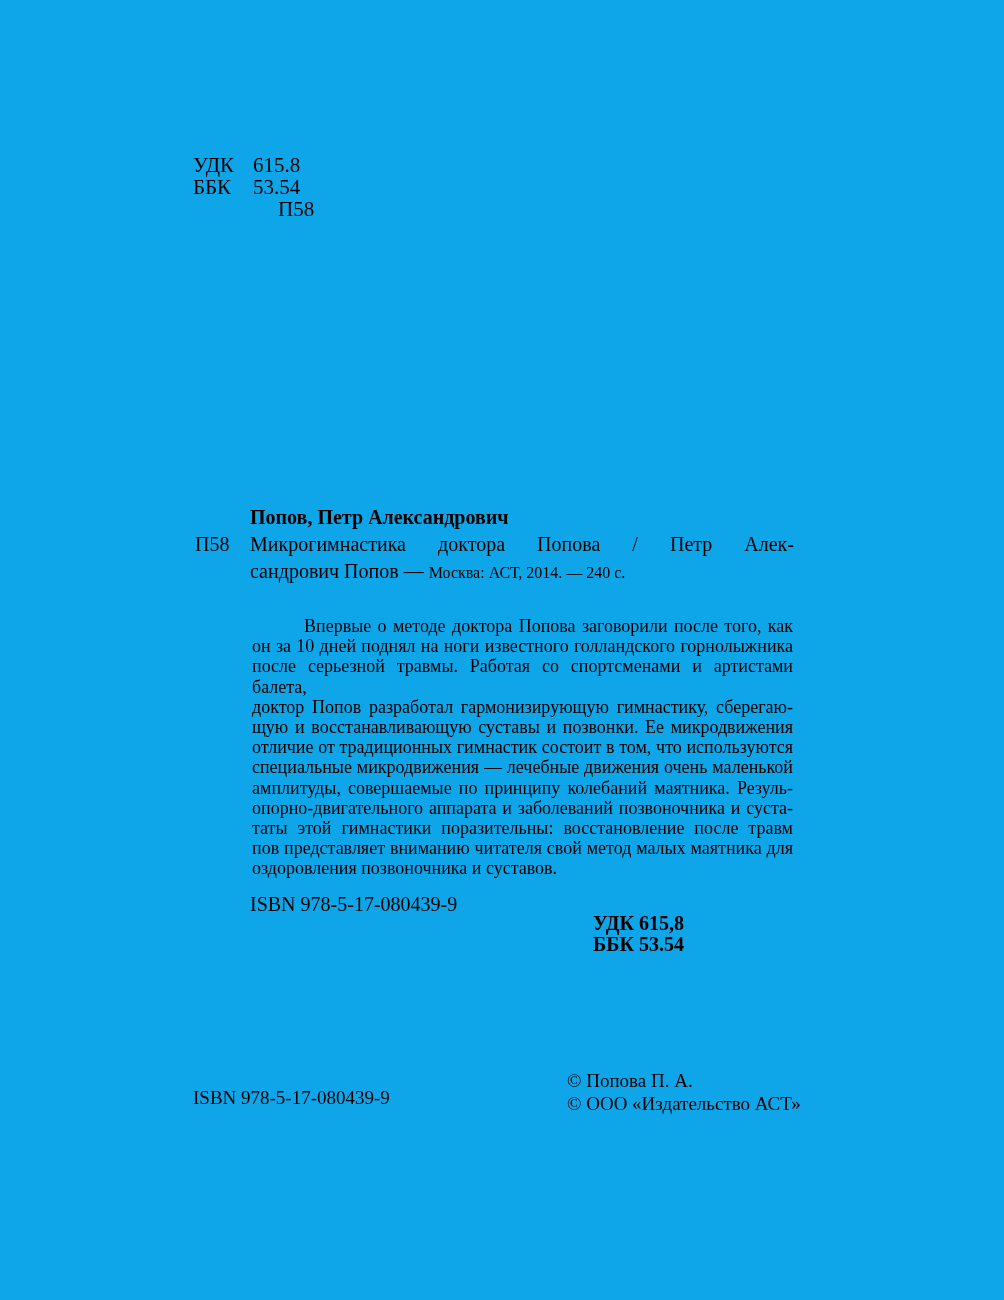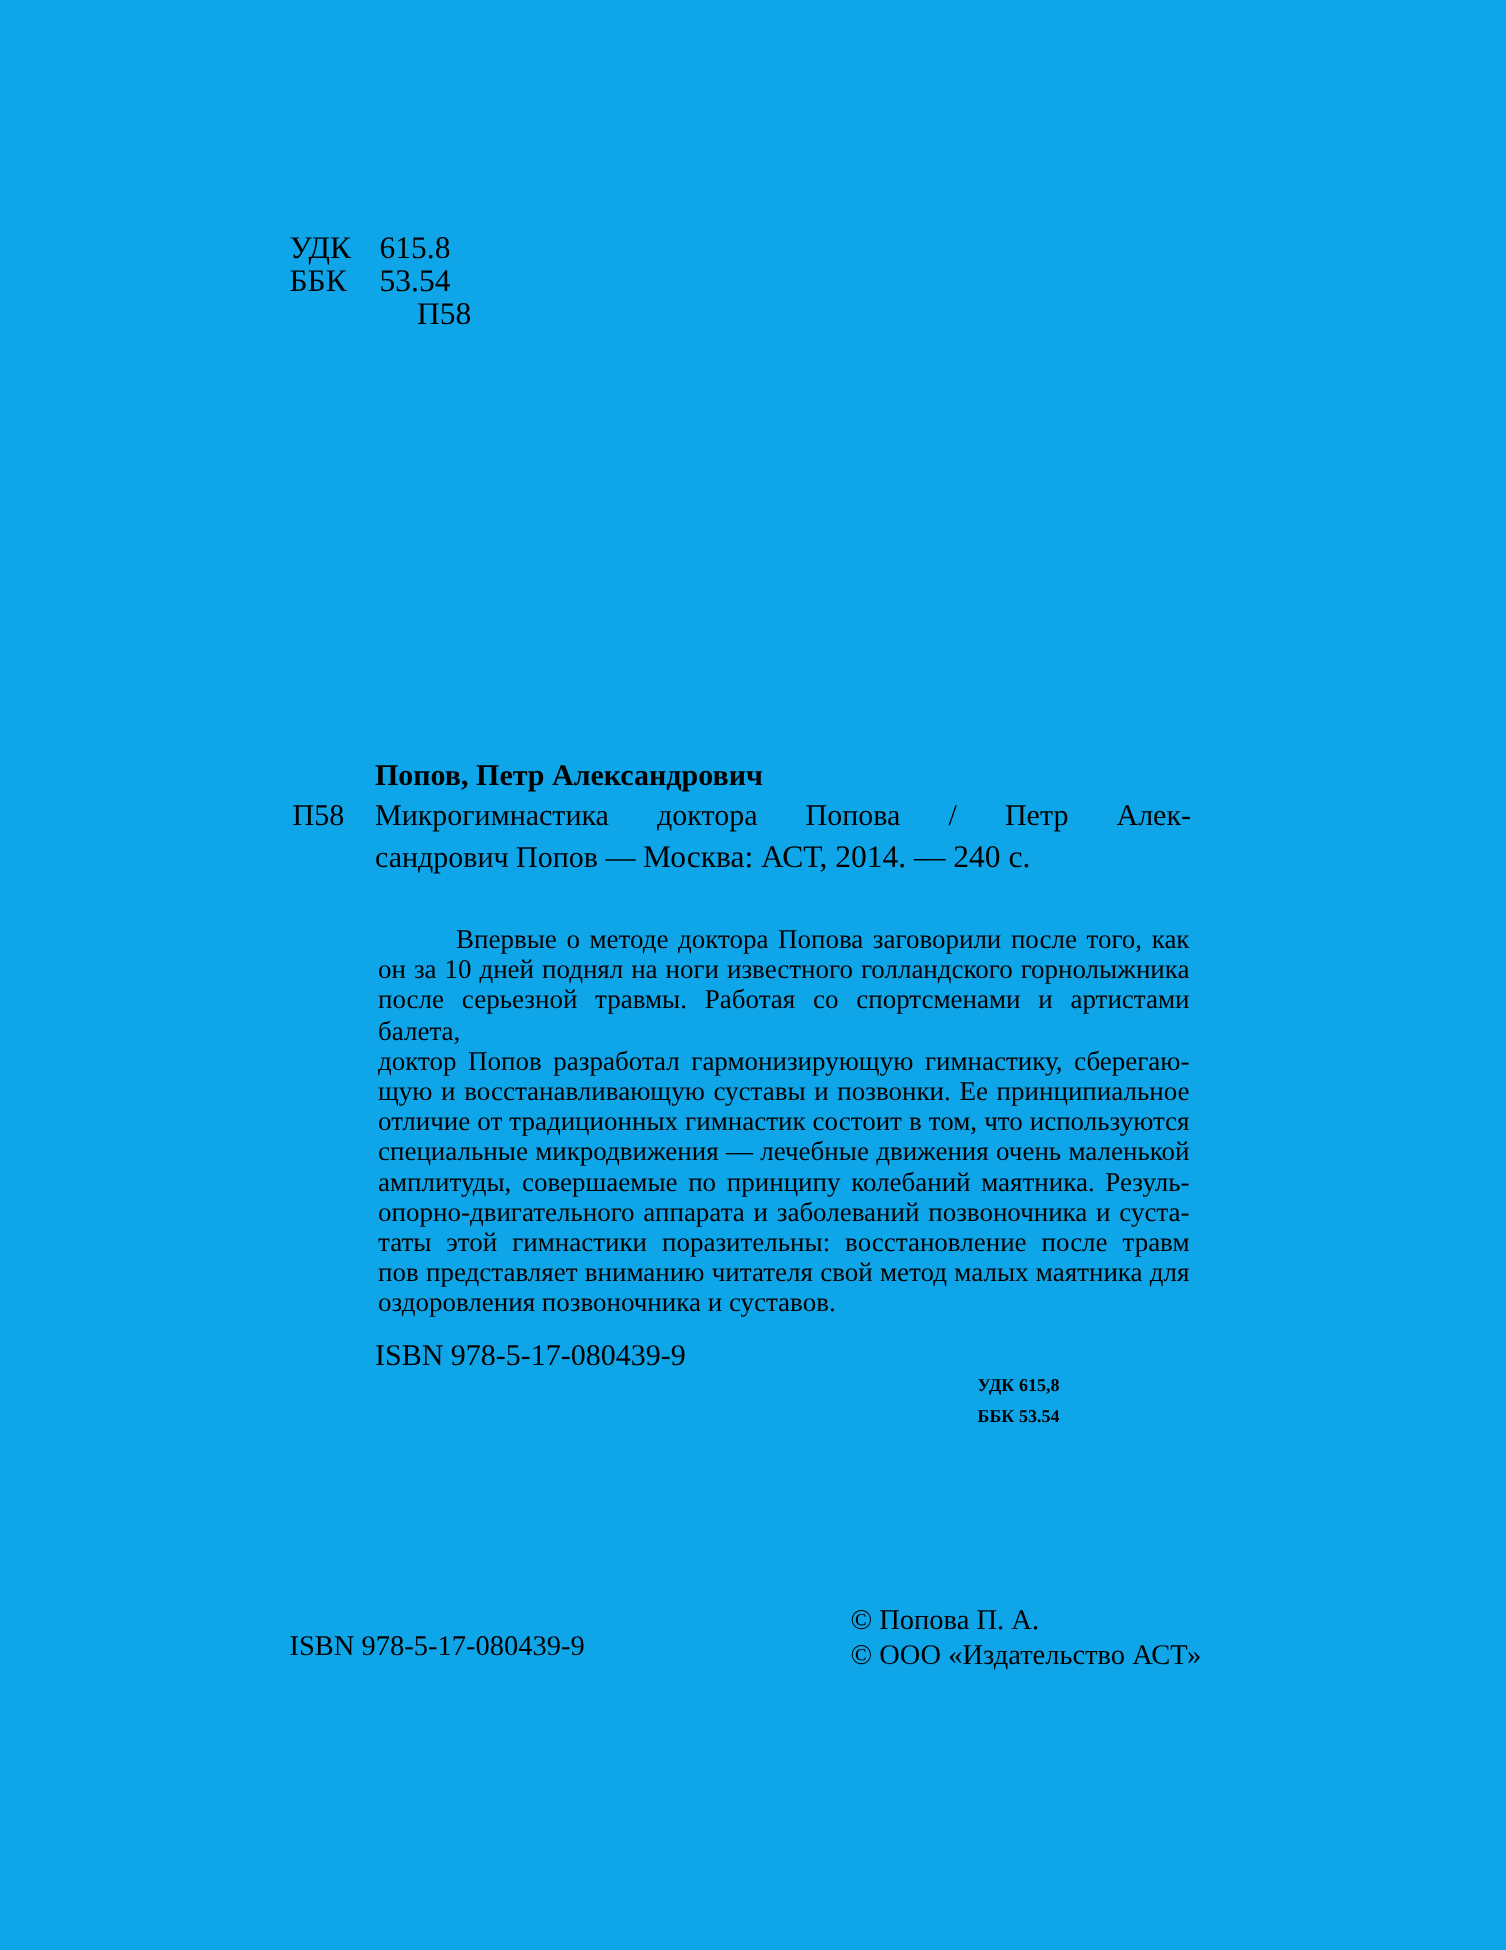--- a/index.html
+++ b/index.html
@@ -23,38 +23,38 @@
   .code-value.indent { padding-left: 25px; }
 
   
   .bib { position: absolute; left: 250px; top: 504px; width: 544px; }
   .bib-head { font-weight: bold; font-size: 20px; line-height: 27px; }
   .bib-entry { position: relative; font-size: 20px; line-height: 26.5px; }
   .margin-code { position: absolute; left: -55px; top: 0; }
   .bib-line { text-align: justify; text-align-last: justify; }
   .bib-line.first { text-indent: 38px; }
   .bib-line.last { text-align: left; text-align-last: left; }
-  .pub-info { font-size: 21px; }
+  .pub-info { font-size: 16px; }
 
   
   .annotation {
     position: absolute; left: 252px; top: 616px; width: 541px;
     font-size: 18px; line-height: 20.2px;
   }
   .ann-line { text-align: justify; text-align-last: justify; }
   .ann-line:first-child { text-indent: 52px; }
   .ann-line:last-child { text-align-last: left; }
 
   
   .isbn-top { position: absolute; left: 250px; top: 893px; font-size: 20px; }
 
   
   .codes-right {
     position: absolute; left: 593px; top: 913px; width: 172px;
-    text-align: center; font-weight: bold; font-size: 12px; line-height: 20.5px;
+    text-align: left; font-weight: bold; font-size: 20px; line-height: 20.5px;
   }
 
   
   .isbn-bottom { position: absolute; left: 193px; top: 1087px; font-size: 19px; }
   .copyright { position: absolute; left: 567px; top: 1070px; font-size: 19px; line-height: 22.5px; }
 </style>
 </head>
 <body>
 
 <div class="page">
@@ -81,21 +81,21 @@
       <div class="bib-line">Микрогимнастика доктора Попова / Петр Алек-</div>
       <div class="bib-line last"><span>сандрович Попов — </span><span class="pub-info">Москва: АСТ, 2014. — 240 с.</span></div>
     </div>
   </div>
 
   <div class="annotation">
       <div class="ann-line">Впервые о методе доктора Попова заговорили после того, как</div>
       <div class="ann-line">он за 10 дней поднял на ноги известного голландского горнолыжника</div>
       <div class="ann-line">после серьезной травмы. Работая со спортсменами и артистами балета,</div>
       <div class="ann-line">доктор Попов разработал гармонизирующую гимнастику, сберегаю-</div>
-      <div class="ann-line">щую и восстанавливающую суставы и позвонки. Ее принципиальное</div>
+      <div class="ann-line">щую и восстанавливающую суставы и позвонки. Ее микродвижения</div>
       <div class="ann-line">отличие от традиционных гимнастик состоит в том, что используются</div>
       <div class="ann-line">специальные микродвижения — лечебные движения очень маленькой</div>
       <div class="ann-line">амплитуды, совершаемые по принципу колебаний маятника. Резуль-</div>
       <div class="ann-line">опорно-двигательного аппарата и заболеваний позвоночника и суста-</div>
       <div class="ann-line">таты этой гимнастики поразительны: восстановление после травм</div>
       <div class="ann-line">пов представляет вниманию читателя свой метод малых маятника для</div>
       <div class="ann-line">оздоровления позвоночника и суставов.</div>
     </div>
 
   <div class="isbn-top">ISBN 978-5-17-080439-9</div>

